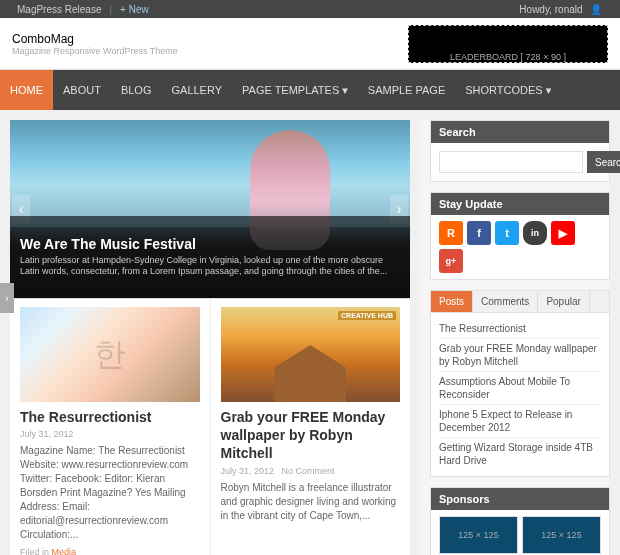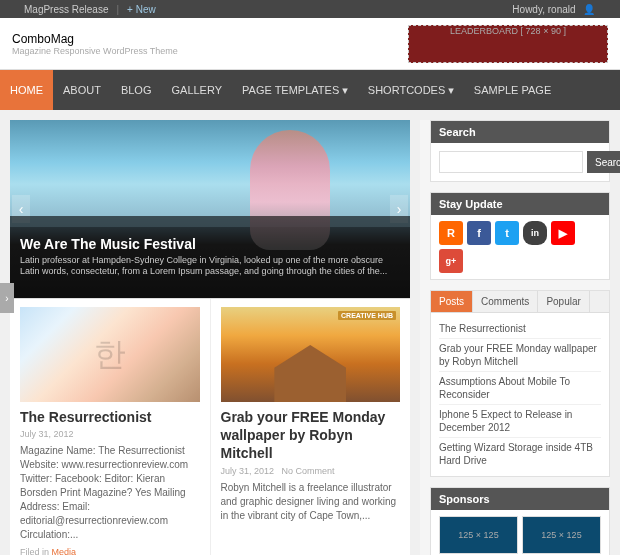--- a/index.html
+++ b/index.html
@@ -6,41 +6,41 @@
     body { font-family: Arial, sans-serif; font-size: 12px; background: #e8e8e8; width: 620px; height: 555px; overflow: hidden; }
 
     
     #admin-bar {
       background: #464646;
       color: #ccc;
       font-size: 10px;
       height: 18px;
       display: flex;
       align-items: center;
-      padding: 0 24px;
+      padding: 0 17px;
       gap: 8px;
     }
 
     
     #header {
       background: #fff;
       display: flex;
       align-items: center;
       padding: 8px 12px;
       height: 52px;
       border-bottom: 1px solid #ddd;
     }
     #leaderboard-area {
       margin-left: auto;
-      background: #7f1d1d;
+      background: #000000;
       border: 1px dashed #ccc;
       width: 200px;
       height: 38px;
       display: flex;
-      align-items: flex-start;
+      align-items: flex-end;
       justify-content: center;
       font-size: 9px;
       color: #aaa;
     }
 
     
     #nav {
       background: #444;
       height: 40px;
       display: flex;
@@ -327,22 +327,22 @@
       <span>LEADERBOARD [ 728 × 90 ]</span>
     </div>
   </div>
 
   <div id="nav">
       <div class="nav-item active">HOME</div>
       <div class="nav-item">ABOUT</div>
       <div class="nav-item">BLOG</div>
       <div class="nav-item">GALLERY</div>
       <div class="nav-item">PAGE TEMPLATES ▾</div>
+      <div class="nav-item">SAMPLE PAGE</div>
       <div class="nav-item">SHORTCODES ▾</div>
-      <div class="nav-item">SAMPLE PAGE</div>
     </div>
 
   <div id="body-wrap">
 
     <div id="content">
 
       <div id="slider">
         <div id="slider-bg">
           <div class="slider-figure"></div>
         </div>

